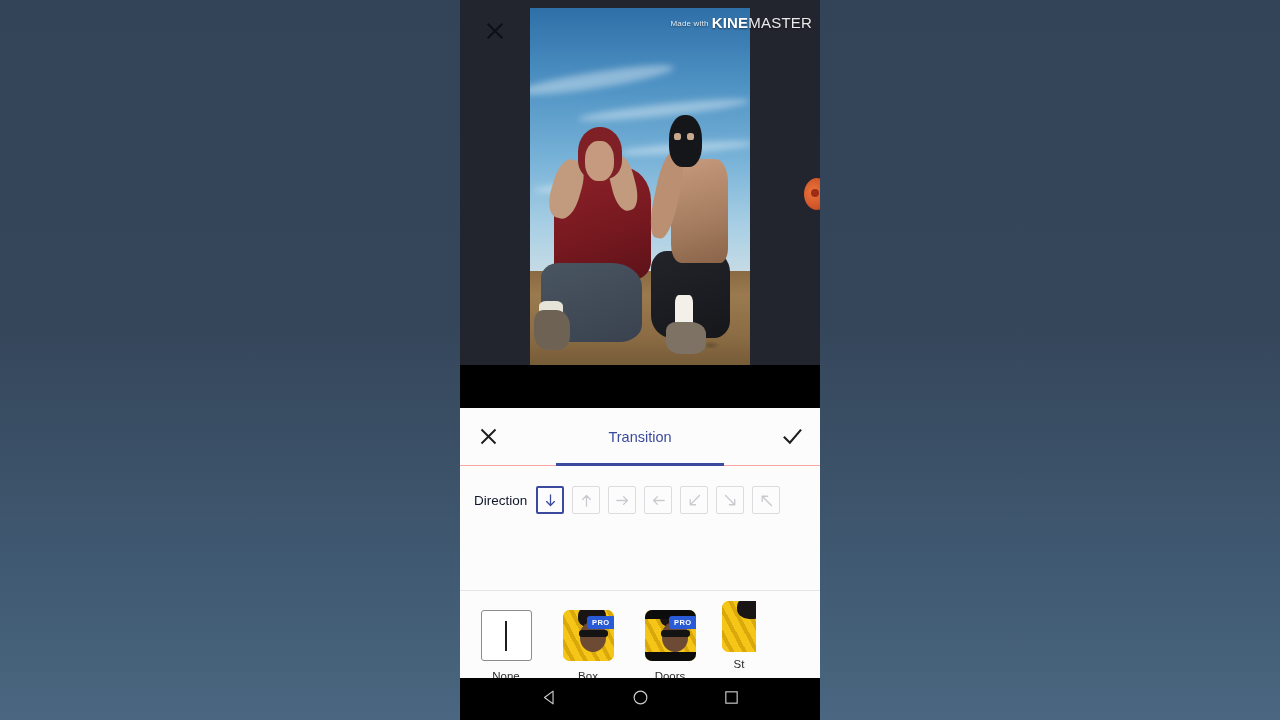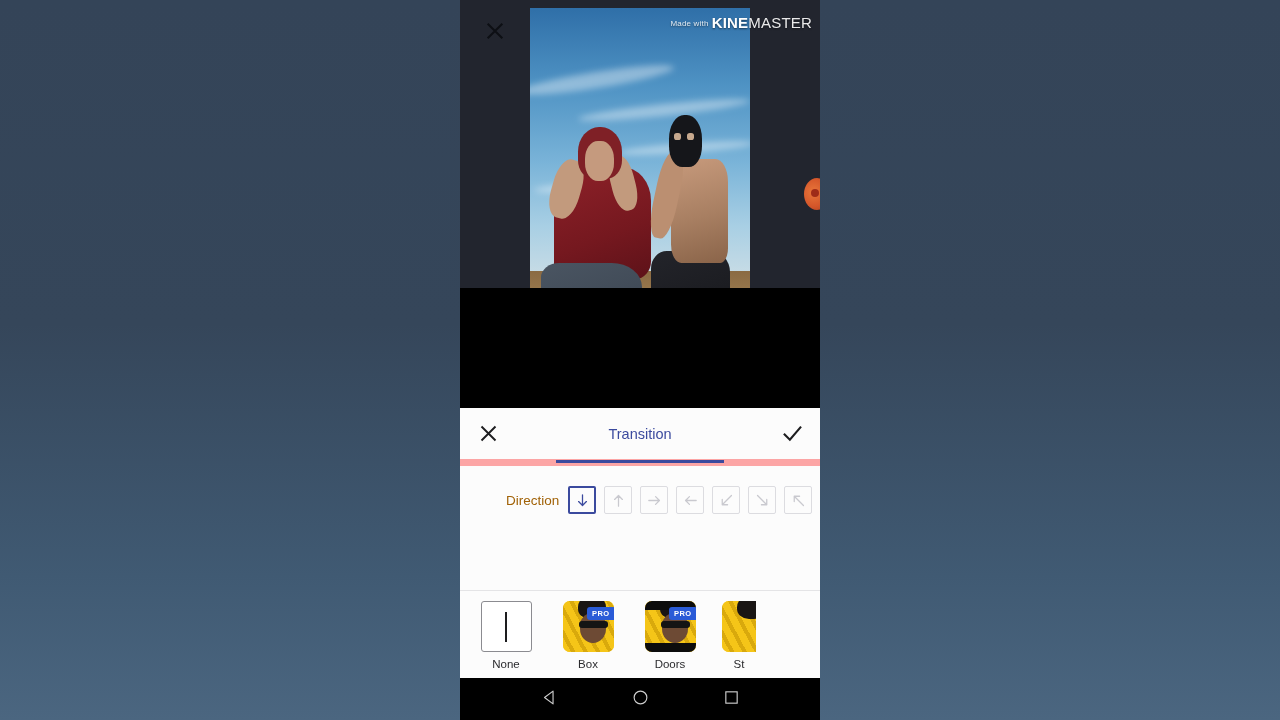--- a/index.html
+++ b/index.html
@@ -11,21 +11,21 @@
   }
 
   
   #phone {
     position:absolute; left:460px; top:0; width:360px; height:720px;
     background:#000; overflow:hidden;
   }
 
   
   #preview {
-    position:absolute; left:0; top:0; width:360px; height:288px;
+    position:absolute; left:0; top:0; width:360px; height:365px;
     background:#22252e; overflow:hidden;
   }
   #close-top {
     position:absolute; left:14px; top:10px; width:42px; height:42px;
     display:flex; align-items:center; justify-content:center;
   }
   #close-top svg { width:22px; height:22px; }
 
   
   #video {
@@ -158,41 +158,41 @@
 
   
   #panel {
     position:absolute; left:0; top:408px; width:360px; height:270px;
     background:#fcfcfc;
   }
 
   
   #tabbar {
     position:relative; height:58px; display:flex; align-items:center;
-    border-bottom:7px solid #fca5a5;
+    border-bottom:1px solid #fca5a5;
   }
   #tab-close, #tab-done {
     width:56px; height:58px; display:flex; align-items:center; justify-content:center;
   }
   #tab-close svg, #tab-done svg { width:21px; height:21px; }
   .tab {
     flex:1; height:58px; display:flex; align-items:center; justify-content:center;
     font-size:14.5px; position:relative;
   }
   .tab.active { color:#3b4a9e; }
   .tab.inactive { color:#9a9a9e; }
   .tab.active::after {
     content:""; position:absolute; left:16%; right:16%; bottom:0;
     height:2.5px; background:#3b4a9e;
   }
 
   
   #options { padding:12px 0 0 0; height:122px; }
   .opt-row { display:flex; align-items:center; height:44px; padding-left:14px; }
-  .opt-label { width:62px; font-size:13.5px; color:#a16207;margin-left:32px; }
+  .opt-label { width:62px; font-size:13.5px; color:#0f172a; }
   .arrows { display:flex; gap:8px; overflow:hidden; }
   .arrow-box {
     width:28px; height:28px; flex:0 0 28px;
     border:1px solid #dcdce0; border-radius:2px;
     display:flex; align-items:center; justify-content:center;
   }
   .arrow-box.sel { border:2px solid #3b4a9e; }
   .arrow-box svg { width:17px; height:17px; }
   .arrow-box .st { stroke:#c9c9cf; }
   .arrow-box.sel .st { stroke:#3b4a9e; }
@@ -207,21 +207,21 @@
   }
 
   
   #strip {
     position:absolute; left:0; bottom:0; width:360px; height:88px;
     border-top:1px solid #e4e4e6; display:flex; align-items:flex-start;
     padding:10px 0 0 16px; gap:22px; overflow:hidden;
   }
   .thumb-item { width:60px; flex:0 0 60px; text-align:center; }
   .thumb {
-    width:51px; height:51px; margin:0 auto; border-radius:7px;
+    width:51px; height:51px; margin:9px auto; border-radius:7px;
     position:relative; overflow:hidden;
   }
   .thumb.none {
     background:#fff; border:1px solid #8b8b90; border-radius:3px;
     display:flex; align-items:center; justify-content:center;
   }
   .thumb.none::before {
     content:""; width:2px; height:30px; background:#1d1d1f;
   }
   .thumb.photo { background:#f5c518; }

